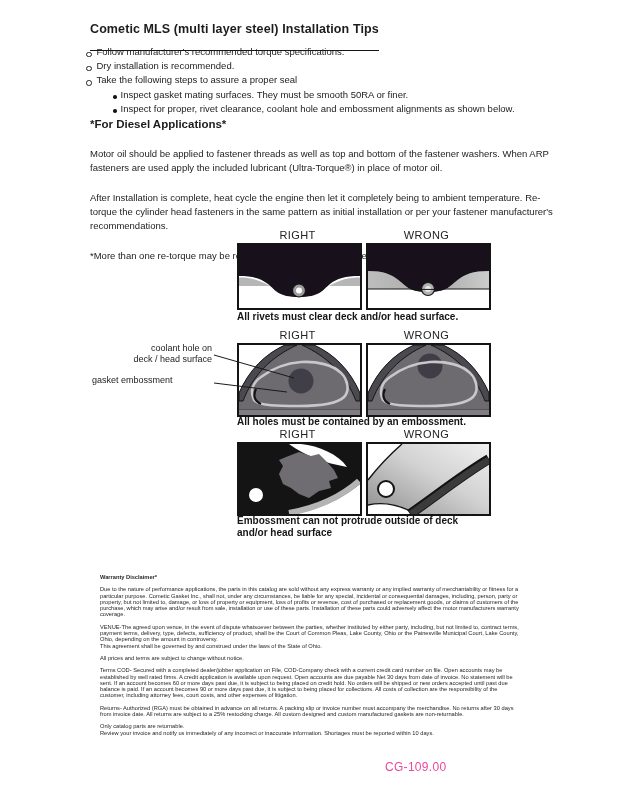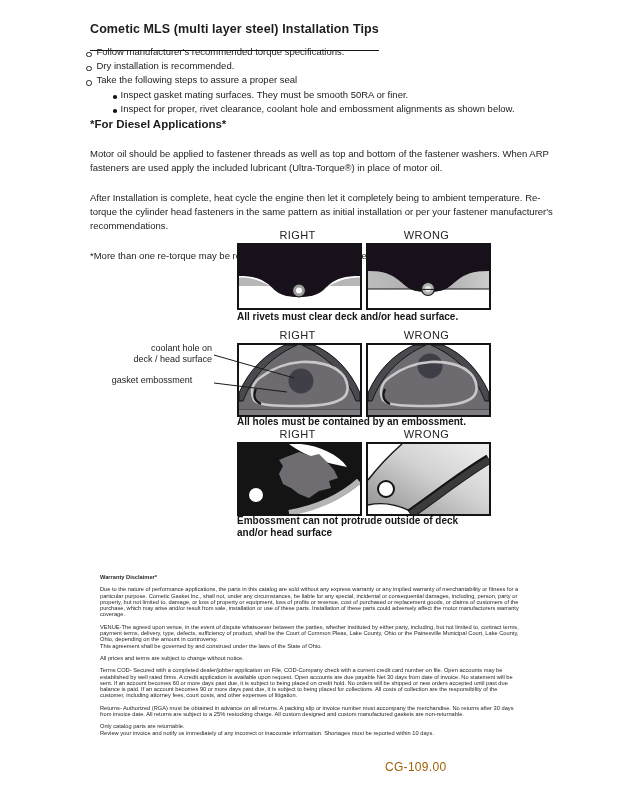--- a/index.html
+++ b/index.html
@@ -31,21 +31,21 @@
   .diesel p{margin:16px 0 9px 0;}
   
   .dg-head{width:121px;text-align:center;font-size:11px;letter-spacing:.4px;color:#232323;font-weight:500;}
   .panel{border:2px solid #141414;background:#fff;display:block;}
   .cap{font-size:10px;font-weight:bold;line-height:11.5px;color:#161616;}
   .dg-label{font-size:9px;line-height:10.5px;color:#1c1c1c;}
   
   .legal{left:100px;top:574px;width:420px;font-size:5.7px;line-height:6.3px;color:#262626;}
   .legal .blk{margin-bottom:6px;}
   .legal .hd{font-weight:bold;}
-  .footer-code{left:385px;top:760px;font-size:12px;letter-spacing:.3px;color:#a16207;}
+  .footer-code{left:385px;top:760px;font-size:12px;letter-spacing:.3px;color:#ec4899;}
 </style>
 </head>
 <body>
 
 <span class="abs doc-title">Cometic MLS (multi layer steel) Installation Tips</span>
 
 <div class="abs tips">
   <div class="b-row">
     <span class="dotO"></span>
     <span>Follow manufacturer's recommended torque specifications.</span>
@@ -106,21 +106,21 @@
 
 <div class="abs cap" style="left:237px;top:311px;">All rivets must clear deck and/or head surface.</div>
 
 <div class="abs dg-head" style="left:237px;top:329px;">RIGHT</div>
 <div class="abs dg-head" style="left:366px;top:329px;">WRONG</div>
 
 <div class="abs dg-label" style="left:92px;top:343px;width:120px;text-align:right;">
   <div>coolant hole on</div>
   <div>deck / head surface</div>
 </div>
-<div class="abs dg-label" style="left:92px;top:375px;width:120px;text-align:center;">gasket embossment</div>
+<div class="abs dg-label" style="left:92px;top:375px;width:120px;text-align:left;">gasket embossment</div>
 
 <svg class="abs" style="left:95px;top:340px;z-index:5;" width="210" height="62" viewBox="0 0 210 62">
   <line x1="119" y1="15" x2="199" y2="38" stroke="#1a1a1a" stroke-width="1"></line>
   <line x1="119" y1="43" x2="192" y2="52" stroke="#1a1a1a" stroke-width="1"></line>
 </svg>
 
 <svg class="abs panel" style="left:237px;top:343px;" width="121" height="70" viewBox="0 0 121 70">
   <rect x="0" y="0" width="121" height="70" fill="#6d6a70"></rect>
   <path d="M0 0 H46 C26 9 10 25 0 48 Z" fill="#ffffff"></path>
   <path d="M121 0 H75 C95 9 111 25 121 48 Z" fill="#ffffff"></path>

